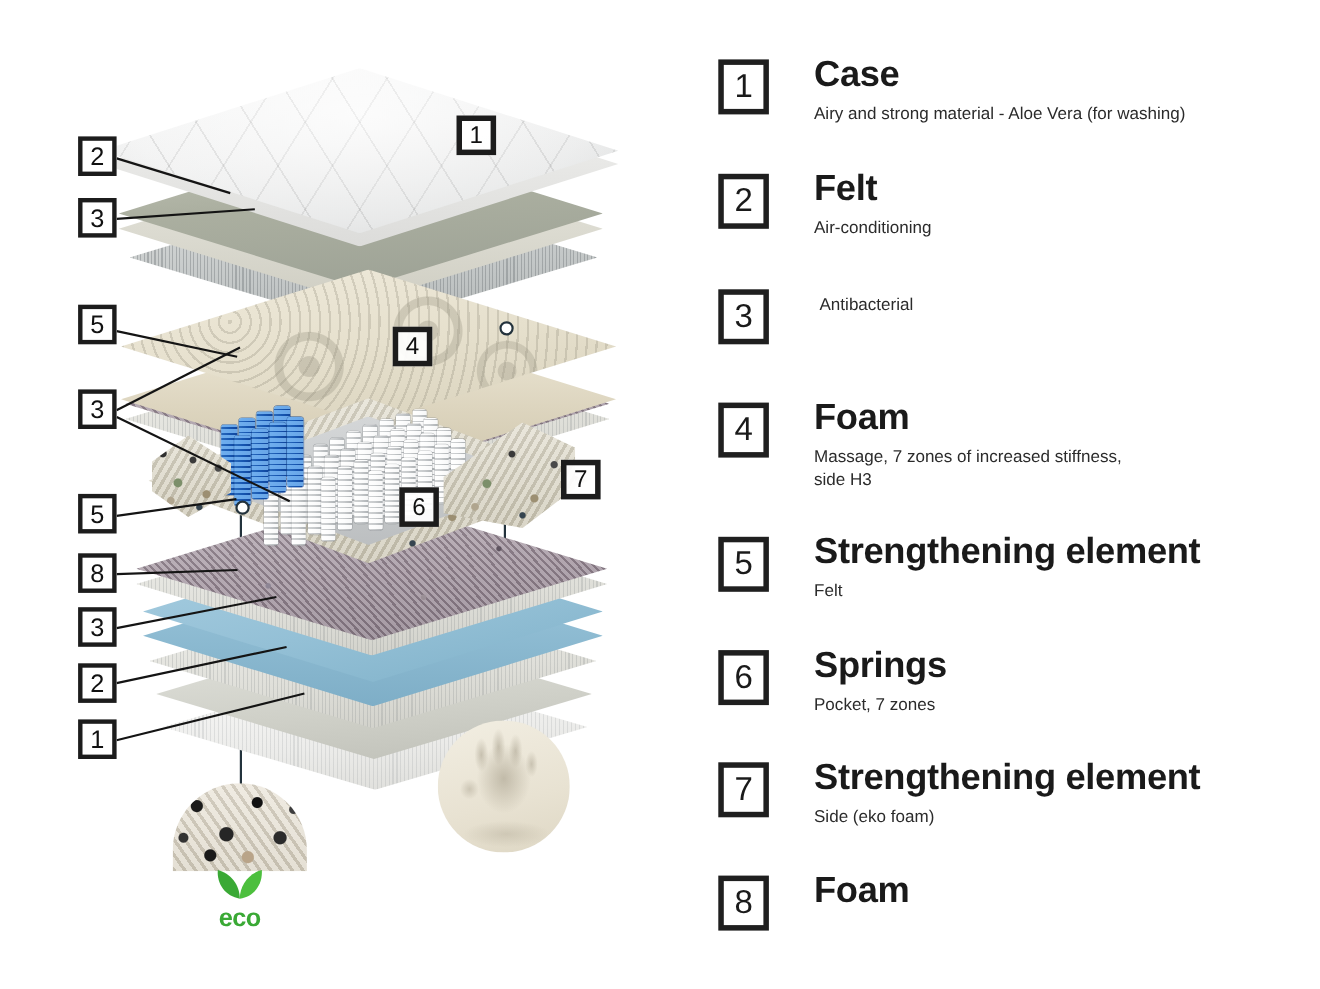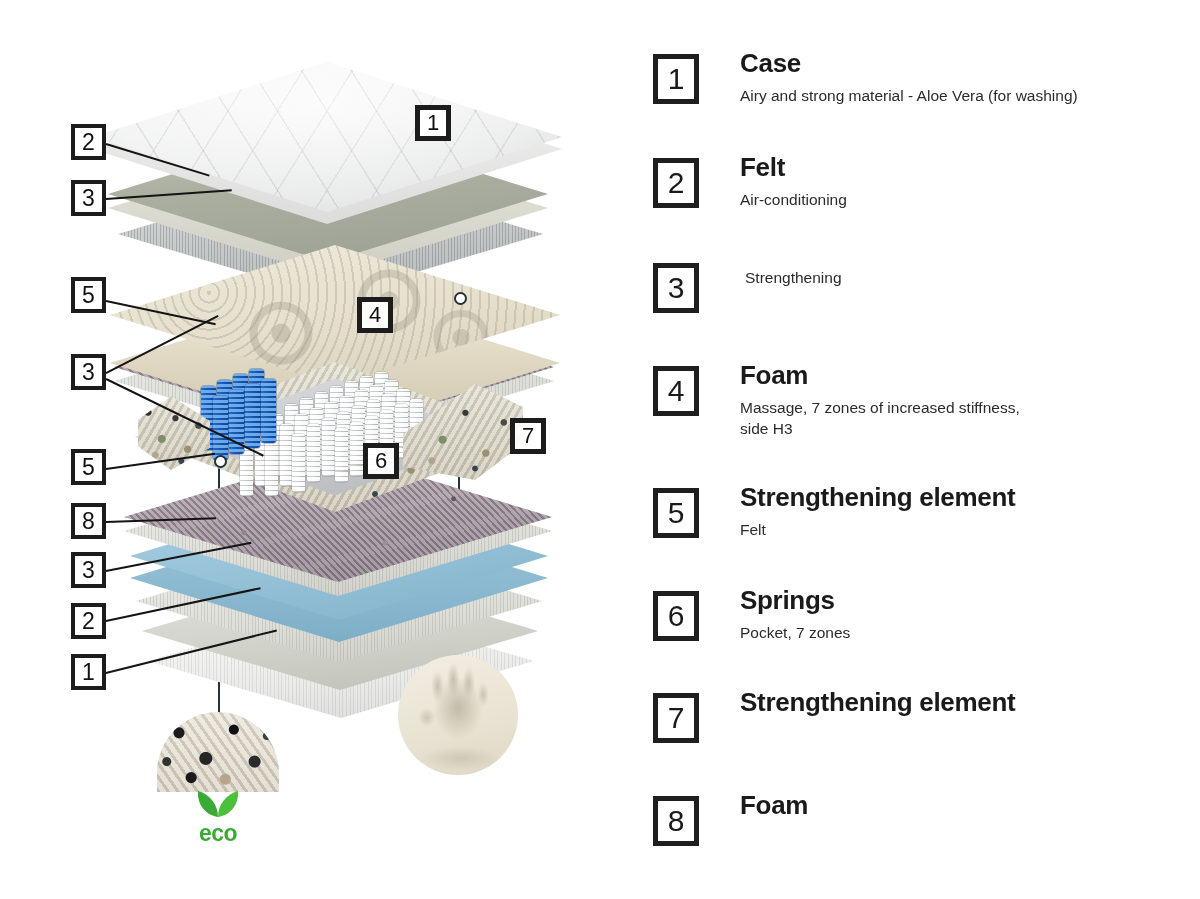--- a/index.html
+++ b/index.html
@@ -24,21 +24,21 @@
     width:46px; height:50px;
     border:5px solid #1f1f1f;
     background:#ffffff;
     box-sizing:border-box;
     display:flex;align-items:center;justify-content:center;
     font-size:30px; font-weight:400; line-height:1; color:#1a1a1a;
     letter-spacing:0;
   }
   .legend-text{position:absolute; left:90px; top:-4px; width:440px;}
   .legend-title{
-    font-size:26px; font-weight:bold; line-height:1.05;
+    font-size:33px; font-weight:bold; line-height:1.05;
     color:#1a1a1a; white-space:nowrap; letter-spacing:-0.3px;
   }
   .legend-desc{
     font-size:15.5px; font-weight:normal; line-height:1.35;
     color:#2b2b2b; margin-top:9px; white-space:pre-line;
   }
   .legend-desc.indent{padding-left:5px;}
 
   
   .diagram{position:absolute;left:0;top:0;width:640px;height:899px;}
@@ -363,21 +363,21 @@
       <div class="num-box">2</div>
       <div class="legend-text">
         <div class="legend-title">Felt</div>
         <div class="legend-desc">Air-conditioning</div>
       </div>
     </div>
 
     <div class="legend-row" style="top:217px;">
       <div class="num-box">3</div>
       <div class="legend-text">
-        <div class="legend-desc indent">Strengthening</div>
+        <div class="legend-desc indent">Antibacterial</div>
       </div>
     </div>
 
     <div class="legend-row" style="top:320px;">
       <div class="num-box">4</div>
       <div class="legend-text">
         <div class="legend-title">Foam</div>
         <div class="legend-desc">Massage, 7 zones of increased stiffness,
  side H3</div>
       </div>
@@ -396,20 +396,21 @@
       <div class="legend-text">
         <div class="legend-title">Springs</div>
         <div class="legend-desc">Pocket, 7 zones</div>
       </div>
     </div>
 
     <div class="legend-row" style="top:647px;">
       <div class="num-box">7</div>
       <div class="legend-text">
         <div class="legend-title">Strengthening element</div>
+        <div class="legend-desc">Side (eko foam)</div>
       </div>
     </div>
 
     <div class="legend-row" style="top:750px;">
       <div class="num-box">8</div>
       <div class="legend-text">
         <div class="legend-title">Foam</div>
       </div>
     </div>
 

